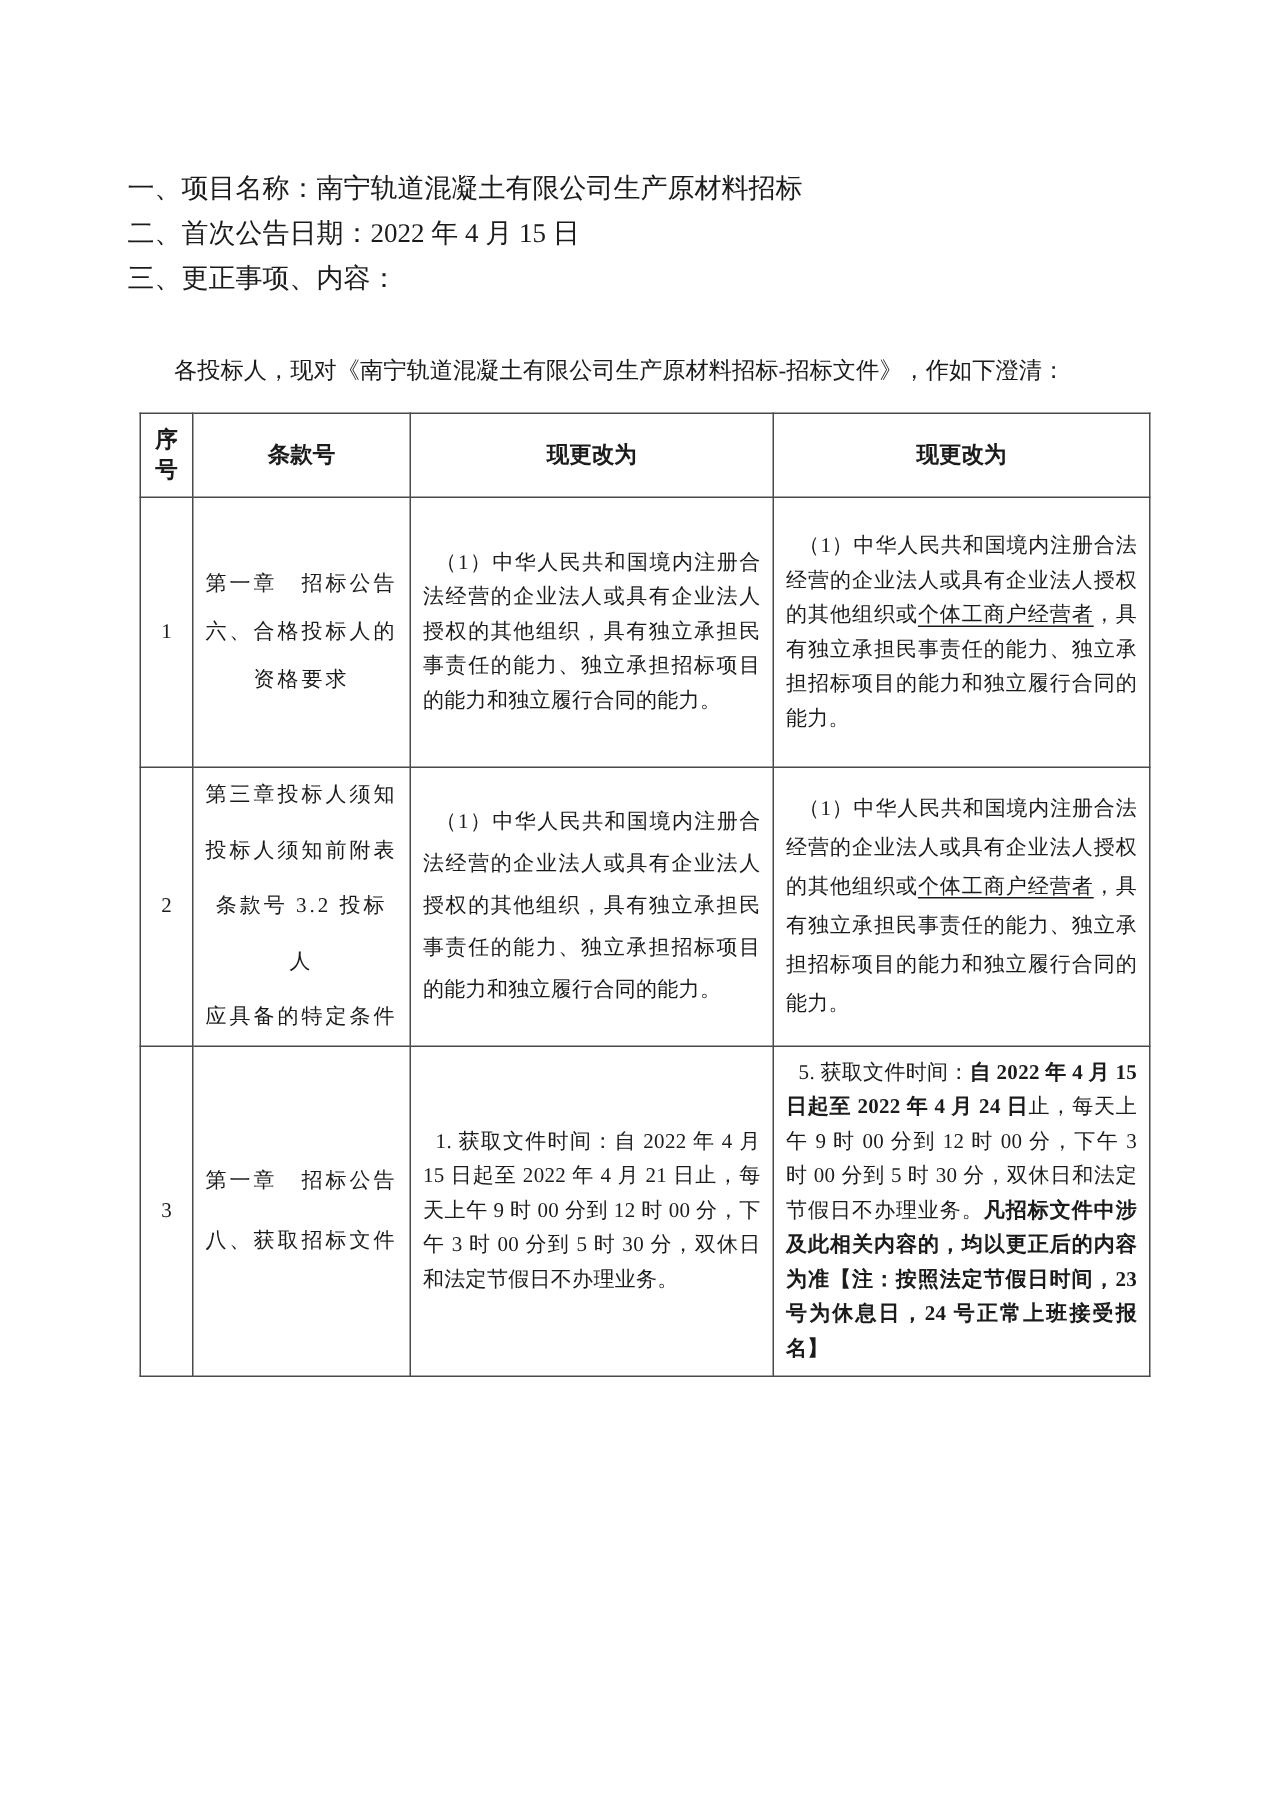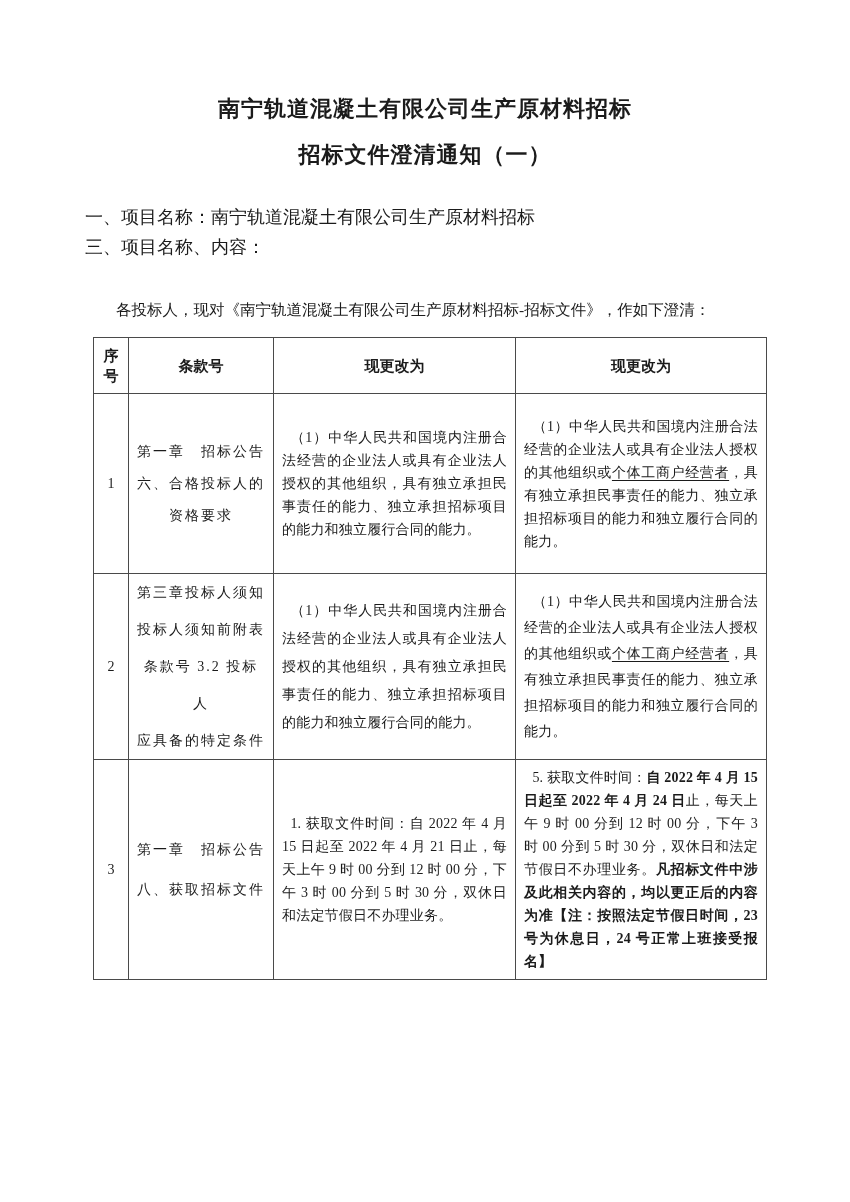--- a/index.html
+++ b/index.html
@@ -42,28 +42,25 @@
   tr.r2 td.revised  { line-height:26px; }
 
   .b { font-weight:bold; }
   .u { text-decoration:underline; text-underline-offset:3px;margin-top:12px; }
 </style>
 </head>
 <body>
 
 <div class="page">
 
-  <h1 class="doc-title">
-    <span class="title-line">南宁轨道混凝土有限公司生产原材料招标</span>
-    <span class="title-line">招标文件澄清通知（一）</span>
-  </h1>
 
   <div class="items">
     <p>一、项目名称：南宁轨道混凝土有限公司生产原材料招标</p>
-    <p>三、项目名称、内容：</p>
+    <p>二、首次公告日期：2022 年 4 月 15 日</p>
+    <p>三、更正事项、内容：</p>
   </div>
 
   <p class="intro">各投标人，现对《南宁轨道混凝土有限公司生产原材料招标-招标文件》，作如下澄清：</p>
 
   <table class="clarify">
     <colgroup>
       <col style="width:35px">
       <col style="width:145px">
       <col style="width:242px">
       <col style="width:251px">

